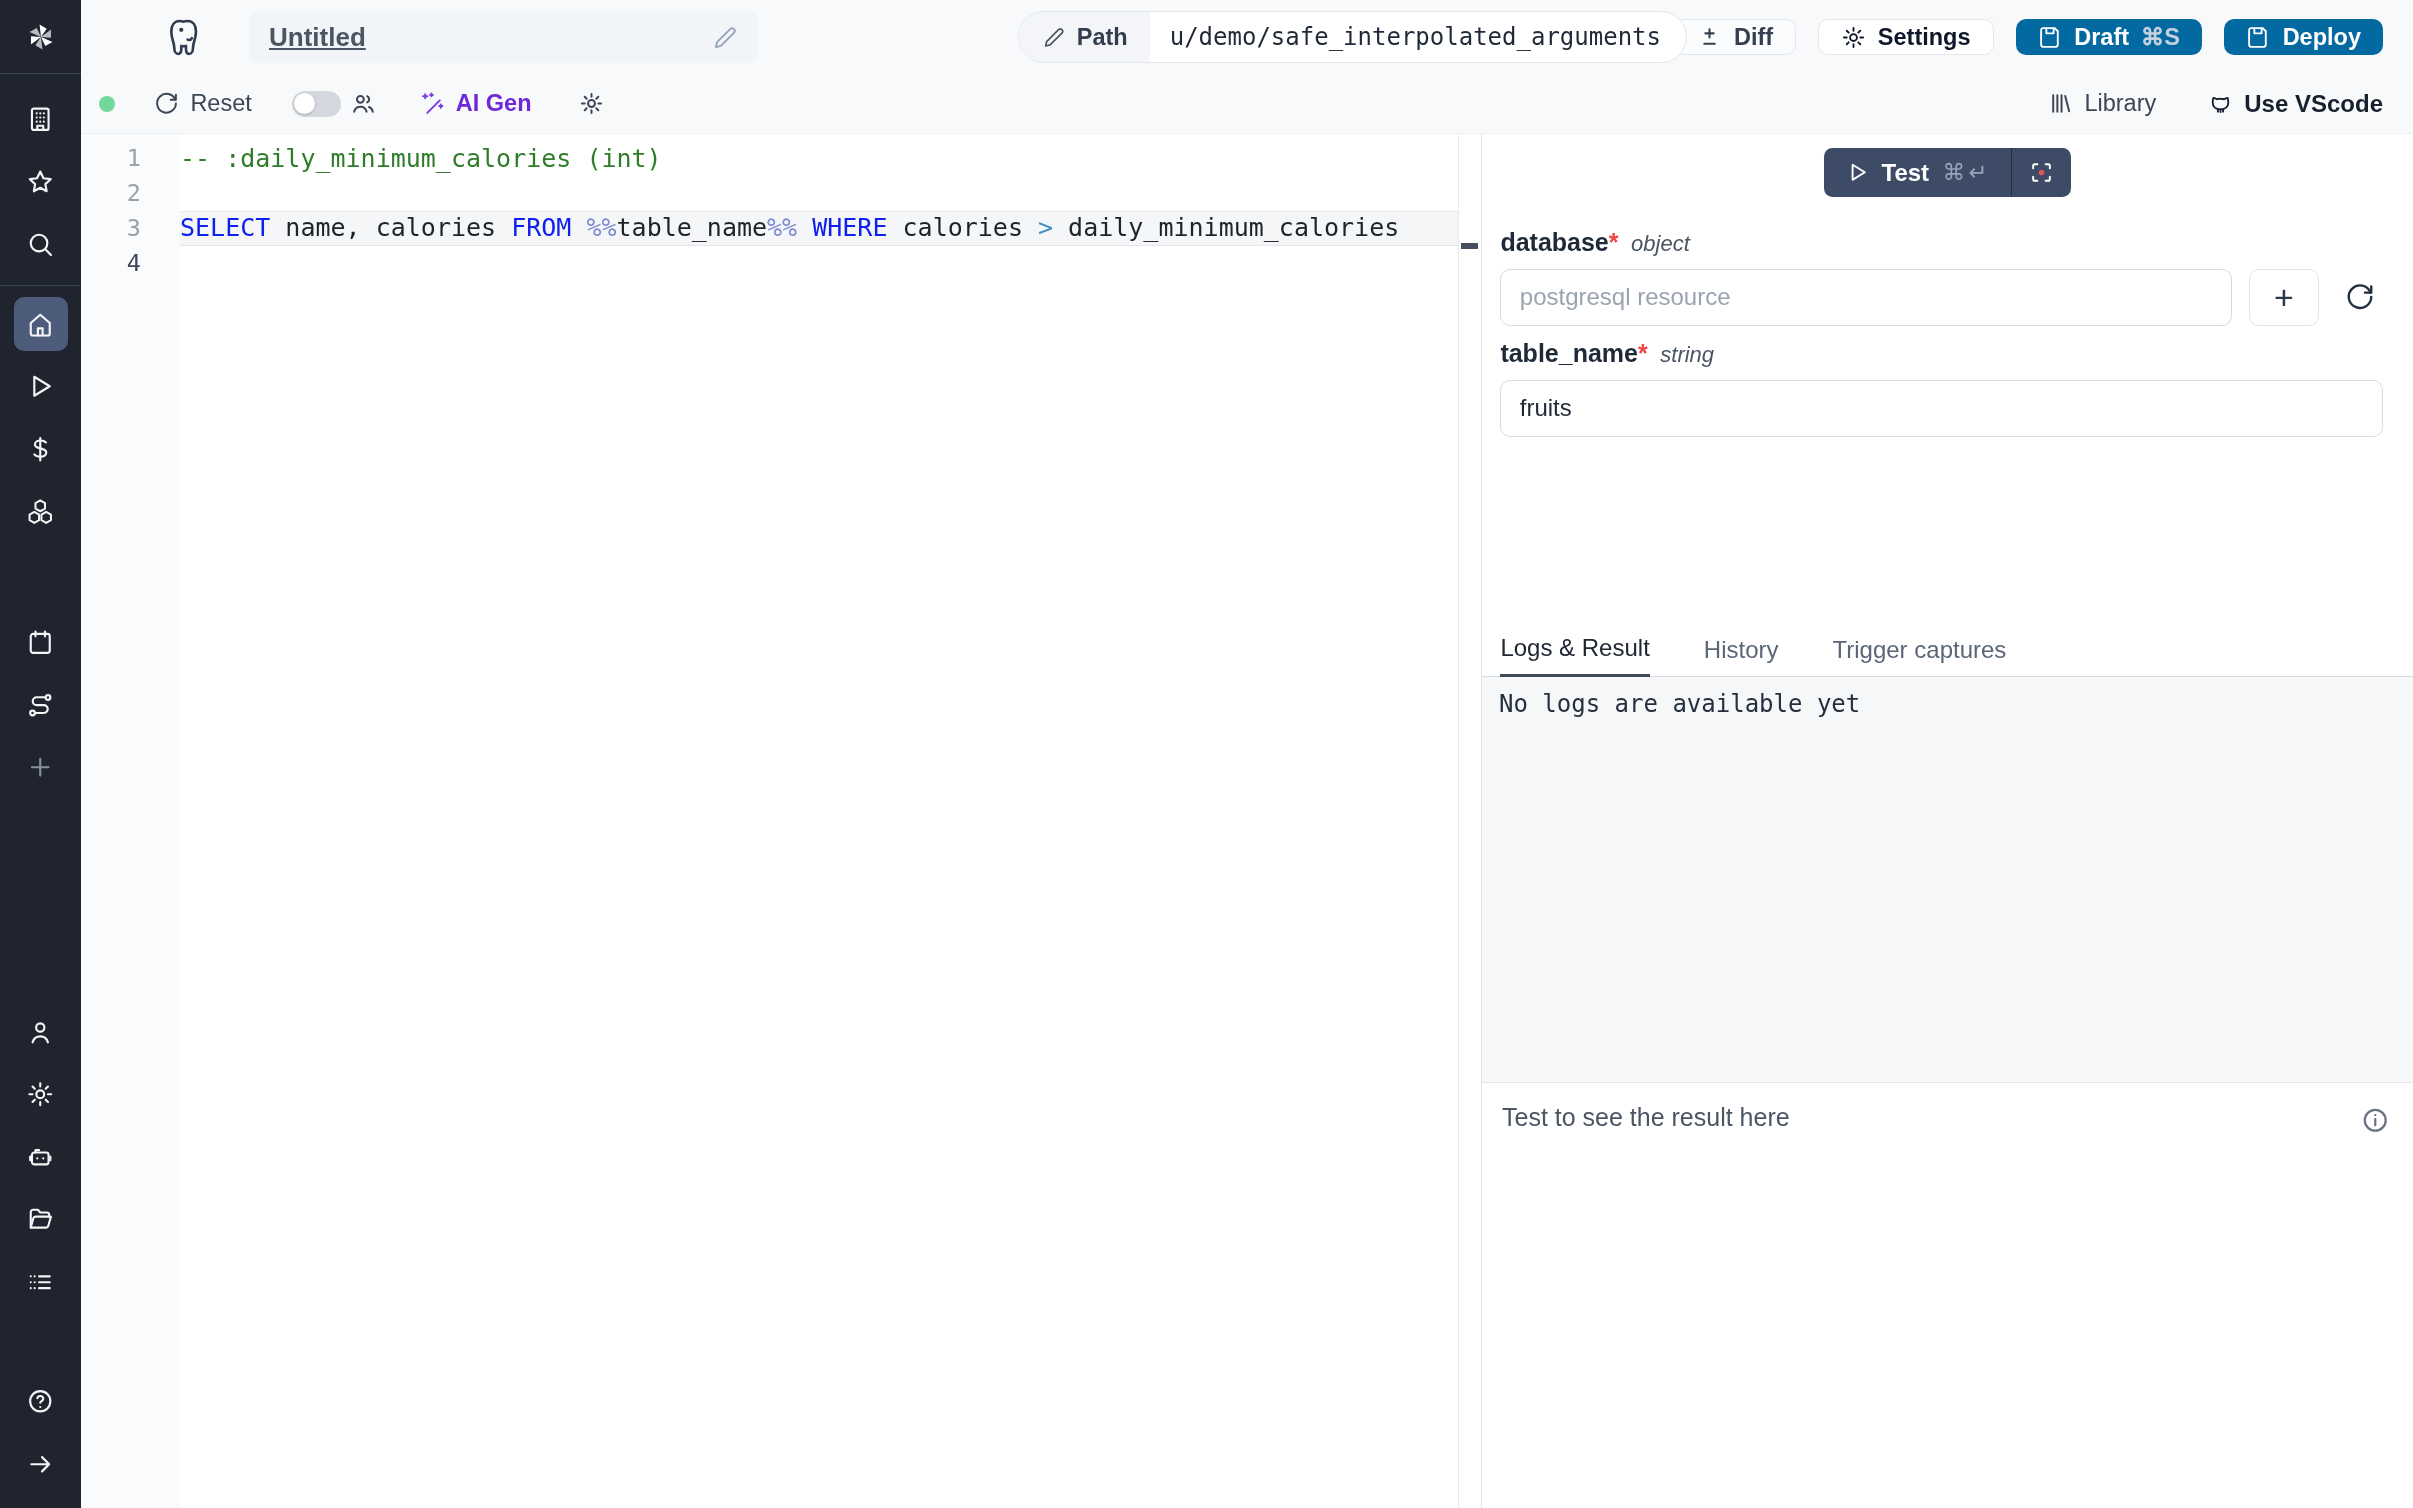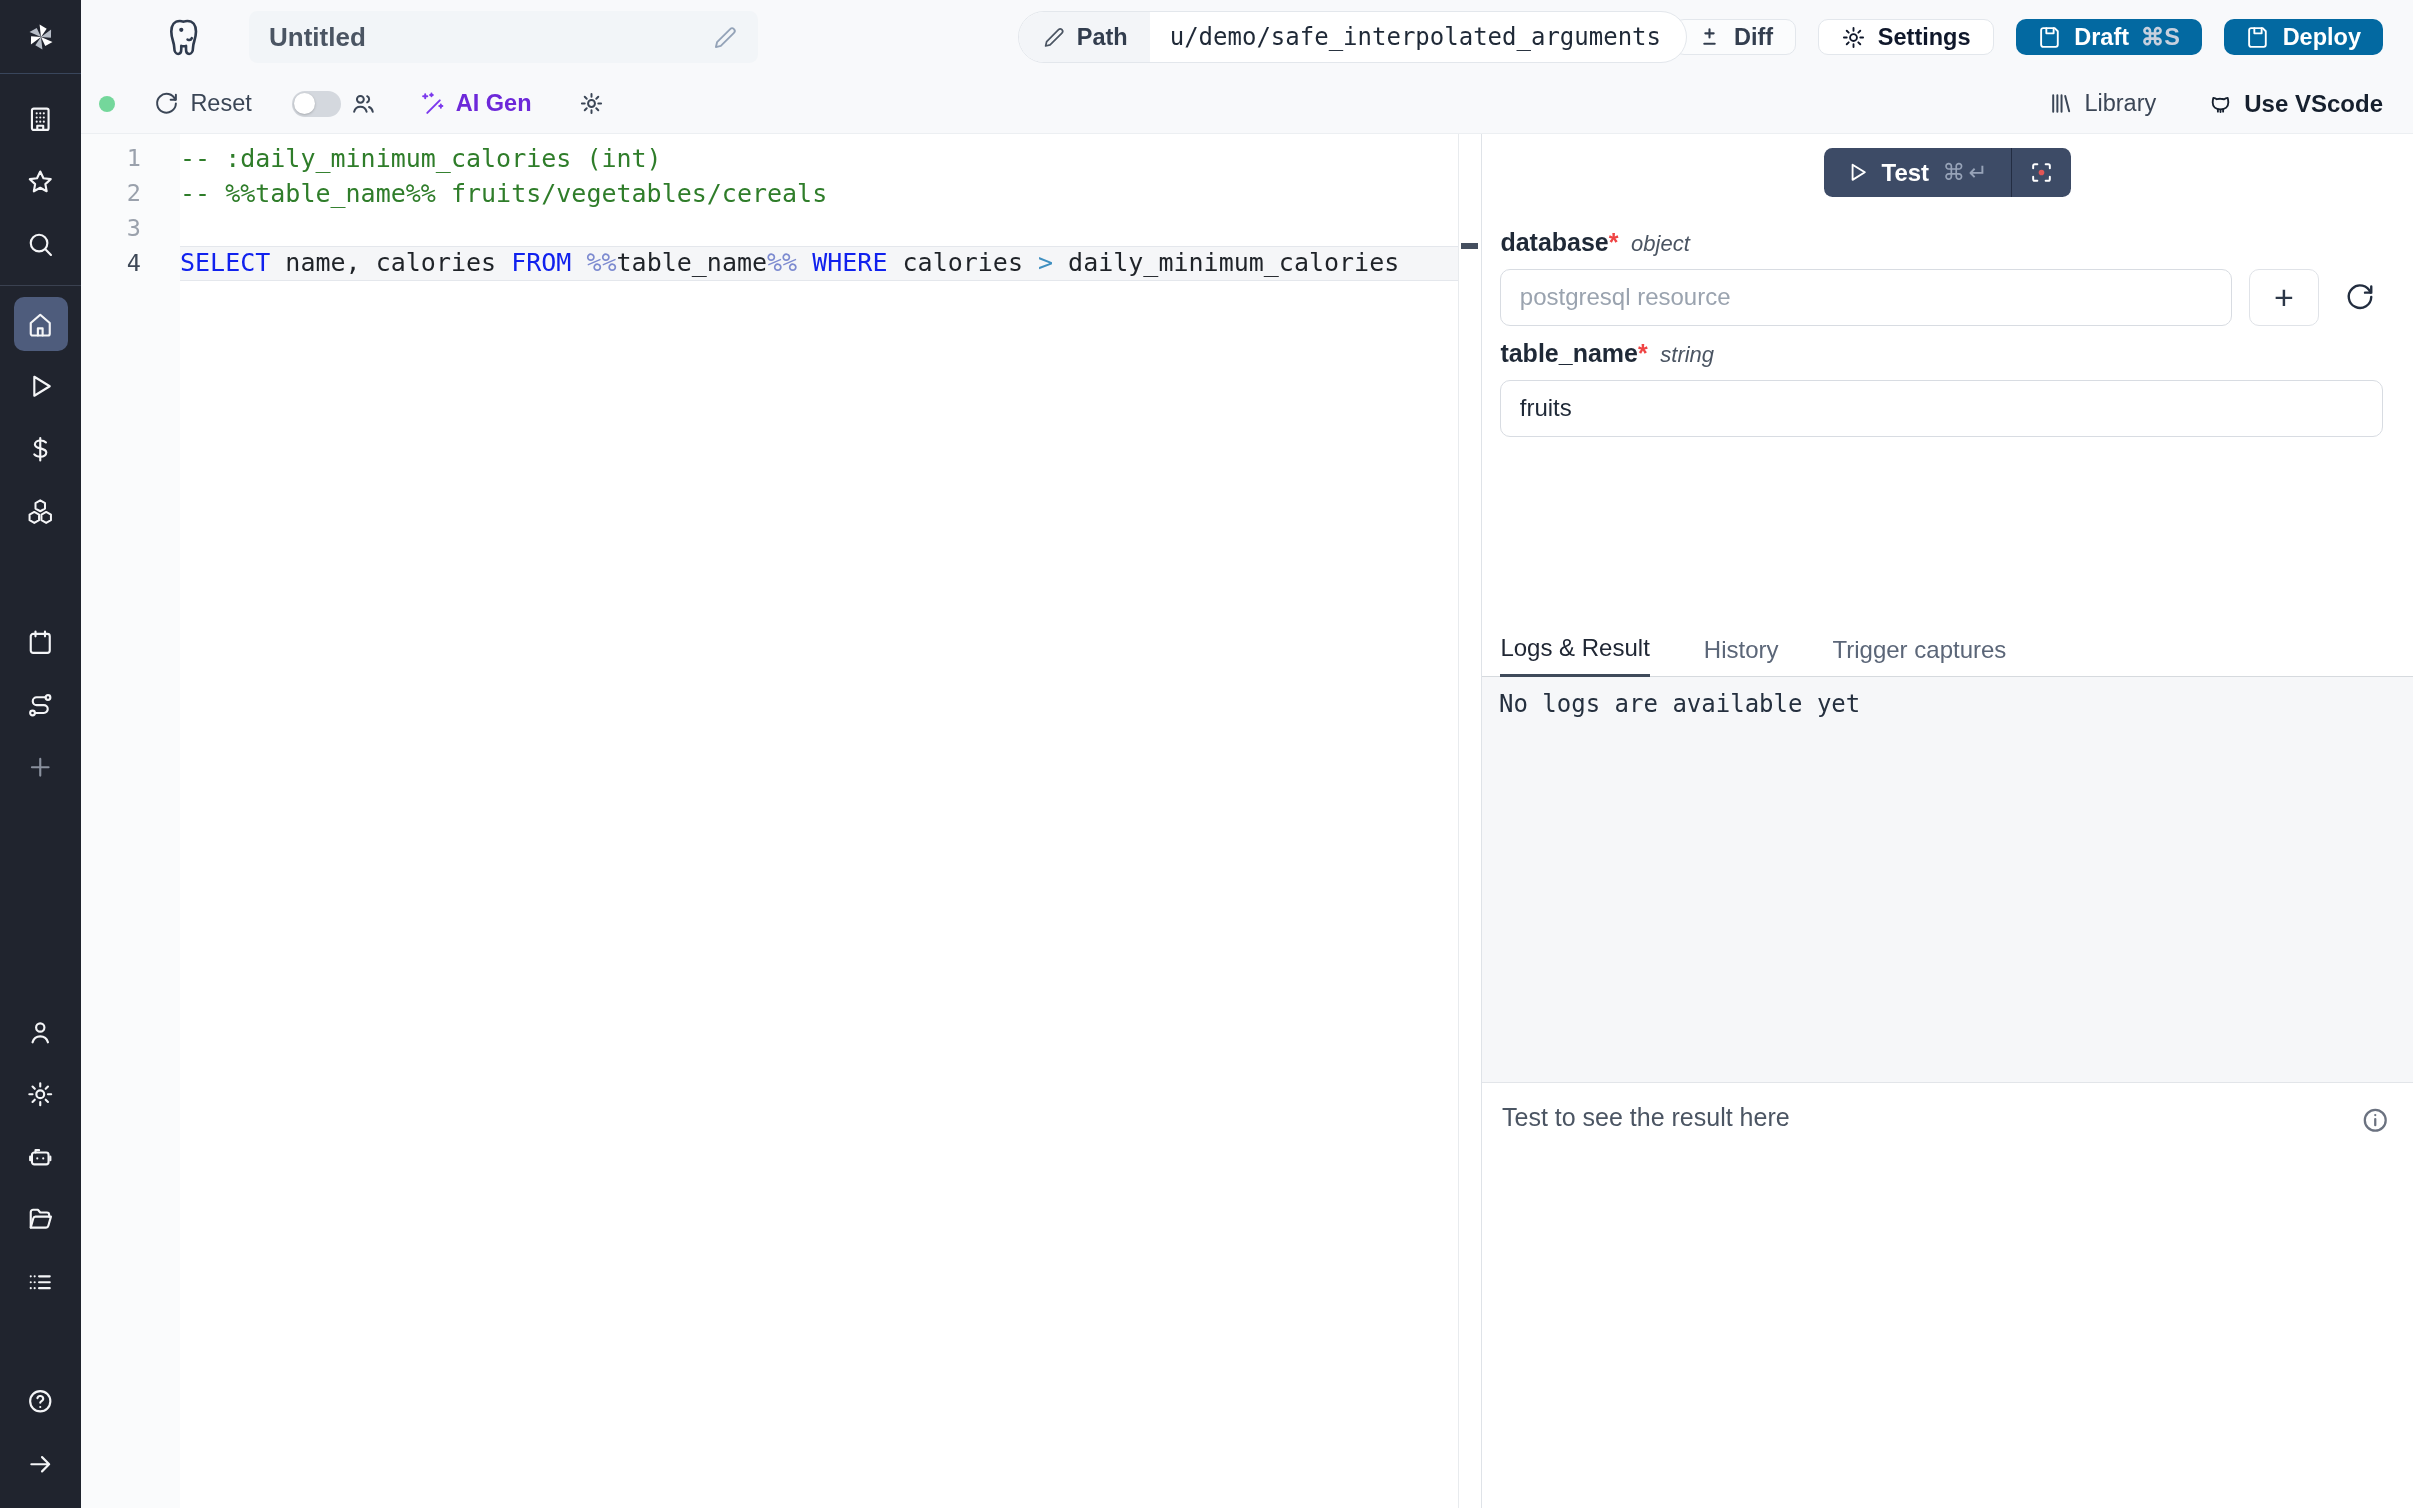--- a/index.html
+++ b/index.html
@@ -21,21 +21,21 @@
   .sb-bottom { margin-top:auto; display:flex; flex-direction:column; gap:8.4px; align-items:center; padding-bottom:17px; }
   .sb-gap { height:77px; }
 
   
   .main { flex:1; display:flex; flex-direction:column; }
 
   
   .topbar { height:74px; background:#f8f9fb; display:flex; align-items:center; padding:0 30px 0 84px; position:relative; }
   .pg-icon { width:42px; height:45px; color:#2f3b4e; }
   .title-box { margin-left:42px; width:509px; height:52px; background:#f2f5f8; border-radius:8.4px; display:flex; align-items:center; padding:0 20px; }
-  .title-text { font-size:26px; font-weight:600; color:#4b5563; }
+  .title-text { font-size:26px; font-weight:600; color:#4b5563;text-decoration:underline; }
   .title-box .pencil { margin-left:auto; color:#94a3b8; width:25px; height:25px; }
   .path-widget { position:absolute; left:937px; top:11px; height:52px; border:1.7px solid #e3e7ec; border-radius:26px; display:flex; align-items:center; overflow:hidden; background:#ffffff; }
   .path-left { display:flex; align-items:center; gap:11.7px; background:#f3f5f8; height:100%; padding:0 22px 0 23.5px; }
   .path-left .pencil { width:22.6px; height:22.6px; color:#4b5563; }
   .path-label { font-size:23.5px; font-weight:600; color:#323d4e; }
   .path-value { font-family:"DejaVu Sans Mono", monospace; font-size:24px; color:#1f2937; padding:0 25px 0 20px; }
   .topbar-actions { margin-left:auto; display:flex; align-items:center; gap:22px; }
   .btn { height:36px; display:flex; align-items:center; gap:11.7px; border-radius:10px; font-size:23.5px; font-weight:600; padding:0 22px; cursor:pointer; }
   .btn-light { background:#fbfcfd; border:1.7px solid #e3e7ec; color:#333e4f; }
   .btn-white { background:#ffffff; border:1.7px solid #e3e7ec; color:#0f172a; }
@@ -375,21 +375,20 @@
 
       <section class="editor">
         <div class="gutter">
           <div class="gutter-row">1</div>
           <div class="gutter-row">2</div>
           <div class="gutter-row">3</div>
           <div class="gutter-row current">4</div>
         </div>
         <div class="code">
           <div class="code-line"><span class="tok-comment">-- :daily_minimum_calories (int)</span></div>
-          <div class="code-line"><span class="tok-comment">-- %%table_name%% fruits/vegetables/cereals</span></div>
           <div class="code-line"></div>
           <div class="code-line current"><span class="tok-keyword">SELECT</span><span> name, calories </span><span class="tok-keyword">FROM</span><span> </span><span class="tok-interp">%%</span><span>table_name</span><span class="tok-interp">%%</span><span> </span><span class="tok-keyword">WHERE</span><span> calories </span><span class="tok-operator">&gt;</span><span> daily_minimum_calories</span></div>
         </div>
         <div class="minimap">
           <div class="mark"></div>
         </div>
       </section>
 
       <section class="right-panel">
         <div class="panel-top">

